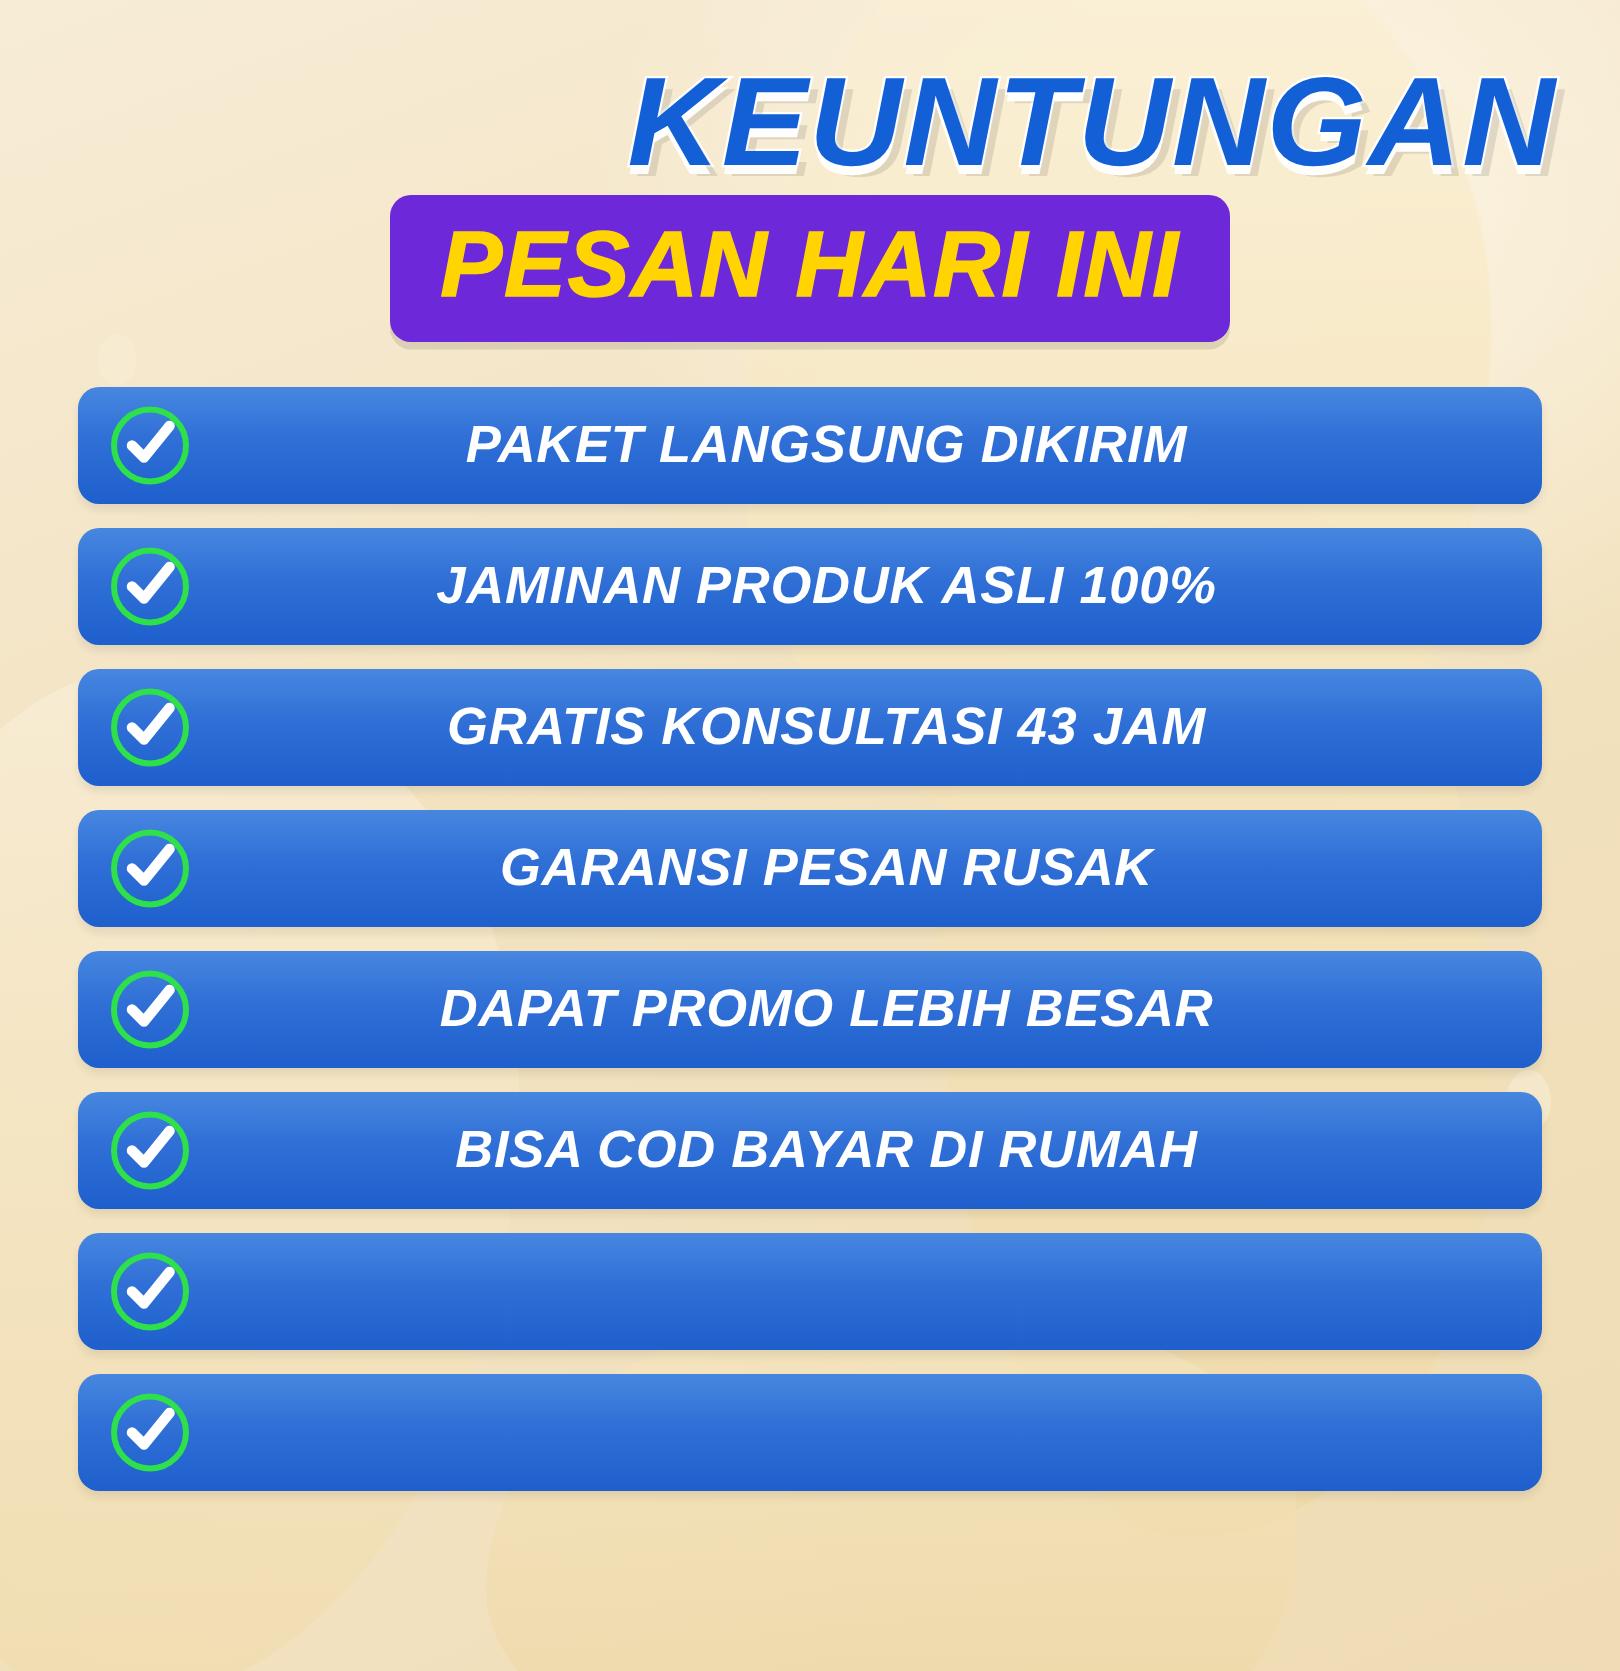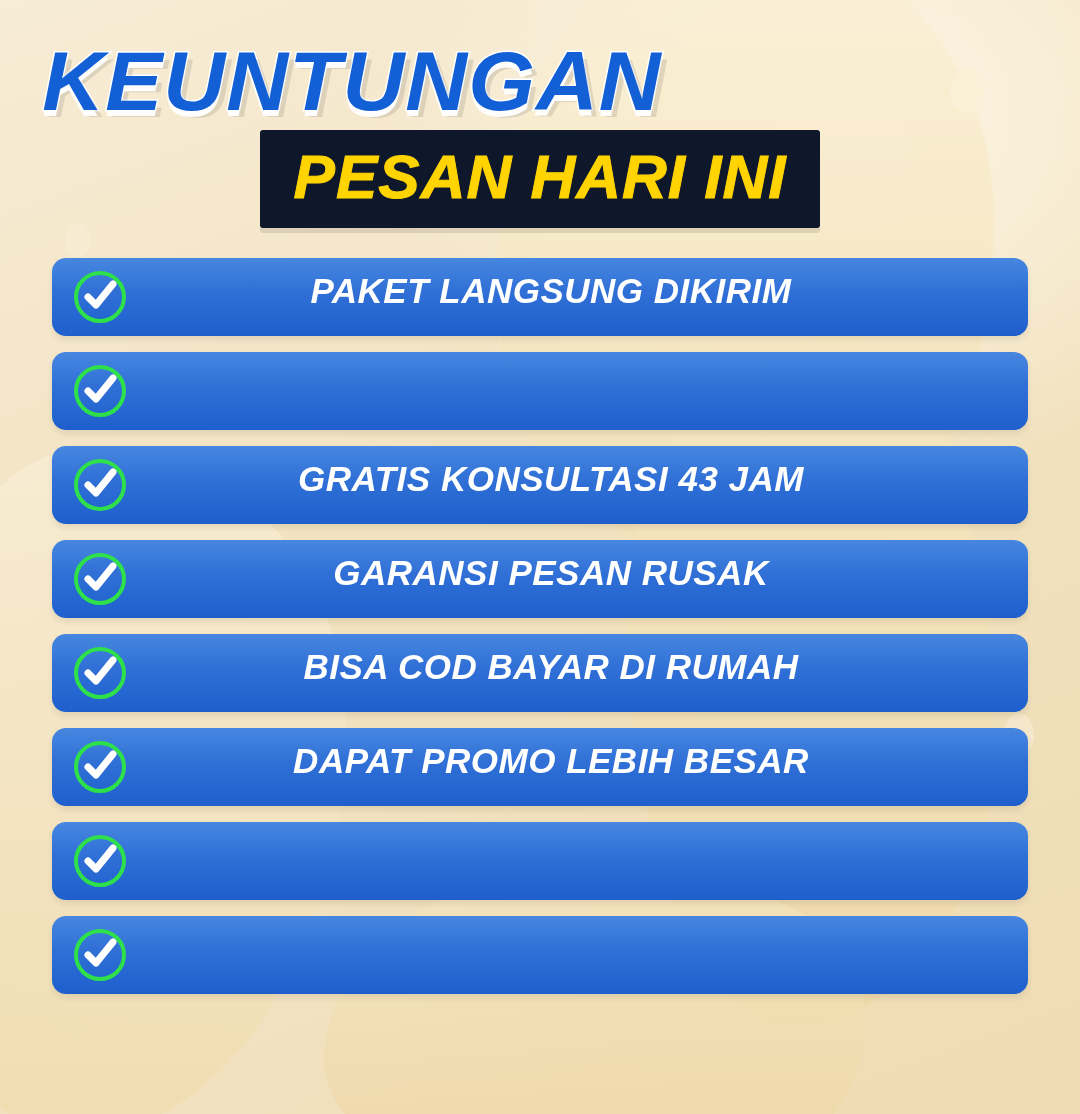--- a/index.html
+++ b/index.html
@@ -55,47 +55,47 @@
     background:#f9efd7; border-radius:50% 50% 50% 50% / 60% 60% 40% 40%; opacity:.9; }
   .drop2 { position:absolute; left:6%; top:20%; width:26px; height:34px;
     background:#f7ecd2; border-radius:50%; opacity:.8; }
   .drop3 { position:absolute; left:93%; top:64%; width:30px; height:40px;
     background:#f6e9cb; border-radius:50% 50% 45% 55% / 55% 55% 45% 45%; opacity:.85; }
 
   
   .wrap { position:relative; z-index:2; width:1080px; height:1114px; padding:0 52px; }
 
   
-  .headline { padding-top:42px; text-align:left; }
+  .headline { padding-top:42px; text-align:right; }
   .title-main {
     font-size:84px;
     line-height:0.95;
     font-weight:bold;
     font-style:italic;
     letter-spacing:1px;
     color:#1360d6;
     -webkit-text-stroke:3px #ffffff;
     paint-order:stroke fill;
     text-shadow:
       0 6px 0 rgba(255,255,255,.95),
       5px 7px 0 rgba(0,0,0,.10);
     transform:scaleX(1.02);
   }
   .title-sub-row { margin-top:8px; display:flex; justify-content:center; }
   .title-sub {
     display:inline-block;
-    background:#0f172a;
+    background:#6d28d9;
     color:#ffd400;
     font-size:62px;
     line-height:1;
     font-weight:bold;
     font-style:italic;
     letter-spacing:1px;
     padding:16px 34px 20px;
-    border-radius:3px;
+    border-radius:14px;
     box-shadow:0 5px 0 rgba(0,0,0,.10);
     -webkit-text-stroke:1px #ffd400;
   }
 
   
   .benefits { margin-top:30px; display:flex; flex-direction:column; gap:16px; }
   .benefit-row {
     position:relative;
     height:78px;
     display:flex;
@@ -104,21 +104,21 @@
   .benefit-bar {
     position:absolute;
     left:0; right:0; top:0; bottom:0;
     background:linear-gradient(180deg,#4787e0 0%, #2f6fd6 45%, #1e5fcd 100%);
     border-radius:14px;
     box-shadow:0 4px 6px rgba(0,0,0,.08);
   }
   .benefit-inner {
     position:relative;
     display:flex;
-    align-items:flex-start;
+    align-items:center;
     width:100%;
     padding:0 26px 0 22px;
   }
   .check {
     position:relative;
     flex:0 0 auto;
     width:52px; height:52px;
     border-radius:50%;
     border:4px solid #2ee04a;
     background:transparent;
@@ -176,20 +176,21 @@
 
 
     <div class="benefit-row">
       <div class="benefit-bar"></div>
       <div class="benefit-inner">
         <span class="check">
           <svg width="34" height="34" viewBox="0 0 34 34" aria-hidden="true">
             <path d="M5 17 L13 25 L30 4" fill="none" stroke="#ffffff" stroke-width="7" stroke-linecap="round" stroke-linejoin="round"></path>
           </svg>
         </span>
+        <span class="benefit-label">JAMINAN PRODUK ASLI 100%</span>
       </div>
     </div>
 
     <div class="benefit-row">
       <div class="benefit-bar"></div>
       <div class="benefit-inner">
         <span class="check">
           <svg width="34" height="34" viewBox="0 0 34 34" aria-hidden="true">
             <path d="M5 17 L13 25 L30 4" fill="none" stroke="#ffffff" stroke-width="7" stroke-linecap="round" stroke-linejoin="round"></path>
           </svg>
@@ -211,33 +212,33 @@
     </div>
 
     <div class="benefit-row">
       <div class="benefit-bar"></div>
       <div class="benefit-inner">
         <span class="check">
           <svg width="34" height="34" viewBox="0 0 34 34" aria-hidden="true">
             <path d="M5 17 L13 25 L30 4" fill="none" stroke="#ffffff" stroke-width="7" stroke-linecap="round" stroke-linejoin="round"></path>
           </svg>
         </span>
+        <span class="benefit-label">DAPAT PROMO LEBIH BESAR</span>
+      </div>
+    </div>
+
+    <div class="benefit-row">
+      <div class="benefit-bar"></div>
+      <div class="benefit-inner">
+        <span class="check">
+          <svg width="34" height="34" viewBox="0 0 34 34" aria-hidden="true">
+            <path d="M5 17 L13 25 L30 4" fill="none" stroke="#ffffff" stroke-width="7" stroke-linecap="round" stroke-linejoin="round"></path>
+          </svg>
+        </span>
         <span class="benefit-label">BISA COD BAYAR DI RUMAH</span>
-      </div>
-    </div>
-
-    <div class="benefit-row">
-      <div class="benefit-bar"></div>
-      <div class="benefit-inner">
-        <span class="check">
-          <svg width="34" height="34" viewBox="0 0 34 34" aria-hidden="true">
-            <path d="M5 17 L13 25 L30 4" fill="none" stroke="#ffffff" stroke-width="7" stroke-linecap="round" stroke-linejoin="round"></path>
-          </svg>
-        </span>
-        <span class="benefit-label">DAPAT PROMO LEBIH BESAR</span>
       </div>
     </div>
 
     <div class="benefit-row">
       <div class="benefit-bar"></div>
       <div class="benefit-inner">
         <span class="check">
           <svg width="34" height="34" viewBox="0 0 34 34" aria-hidden="true">
             <path d="M5 17 L13 25 L30 4" fill="none" stroke="#ffffff" stroke-width="7" stroke-linecap="round" stroke-linejoin="round"></path>
           </svg>

